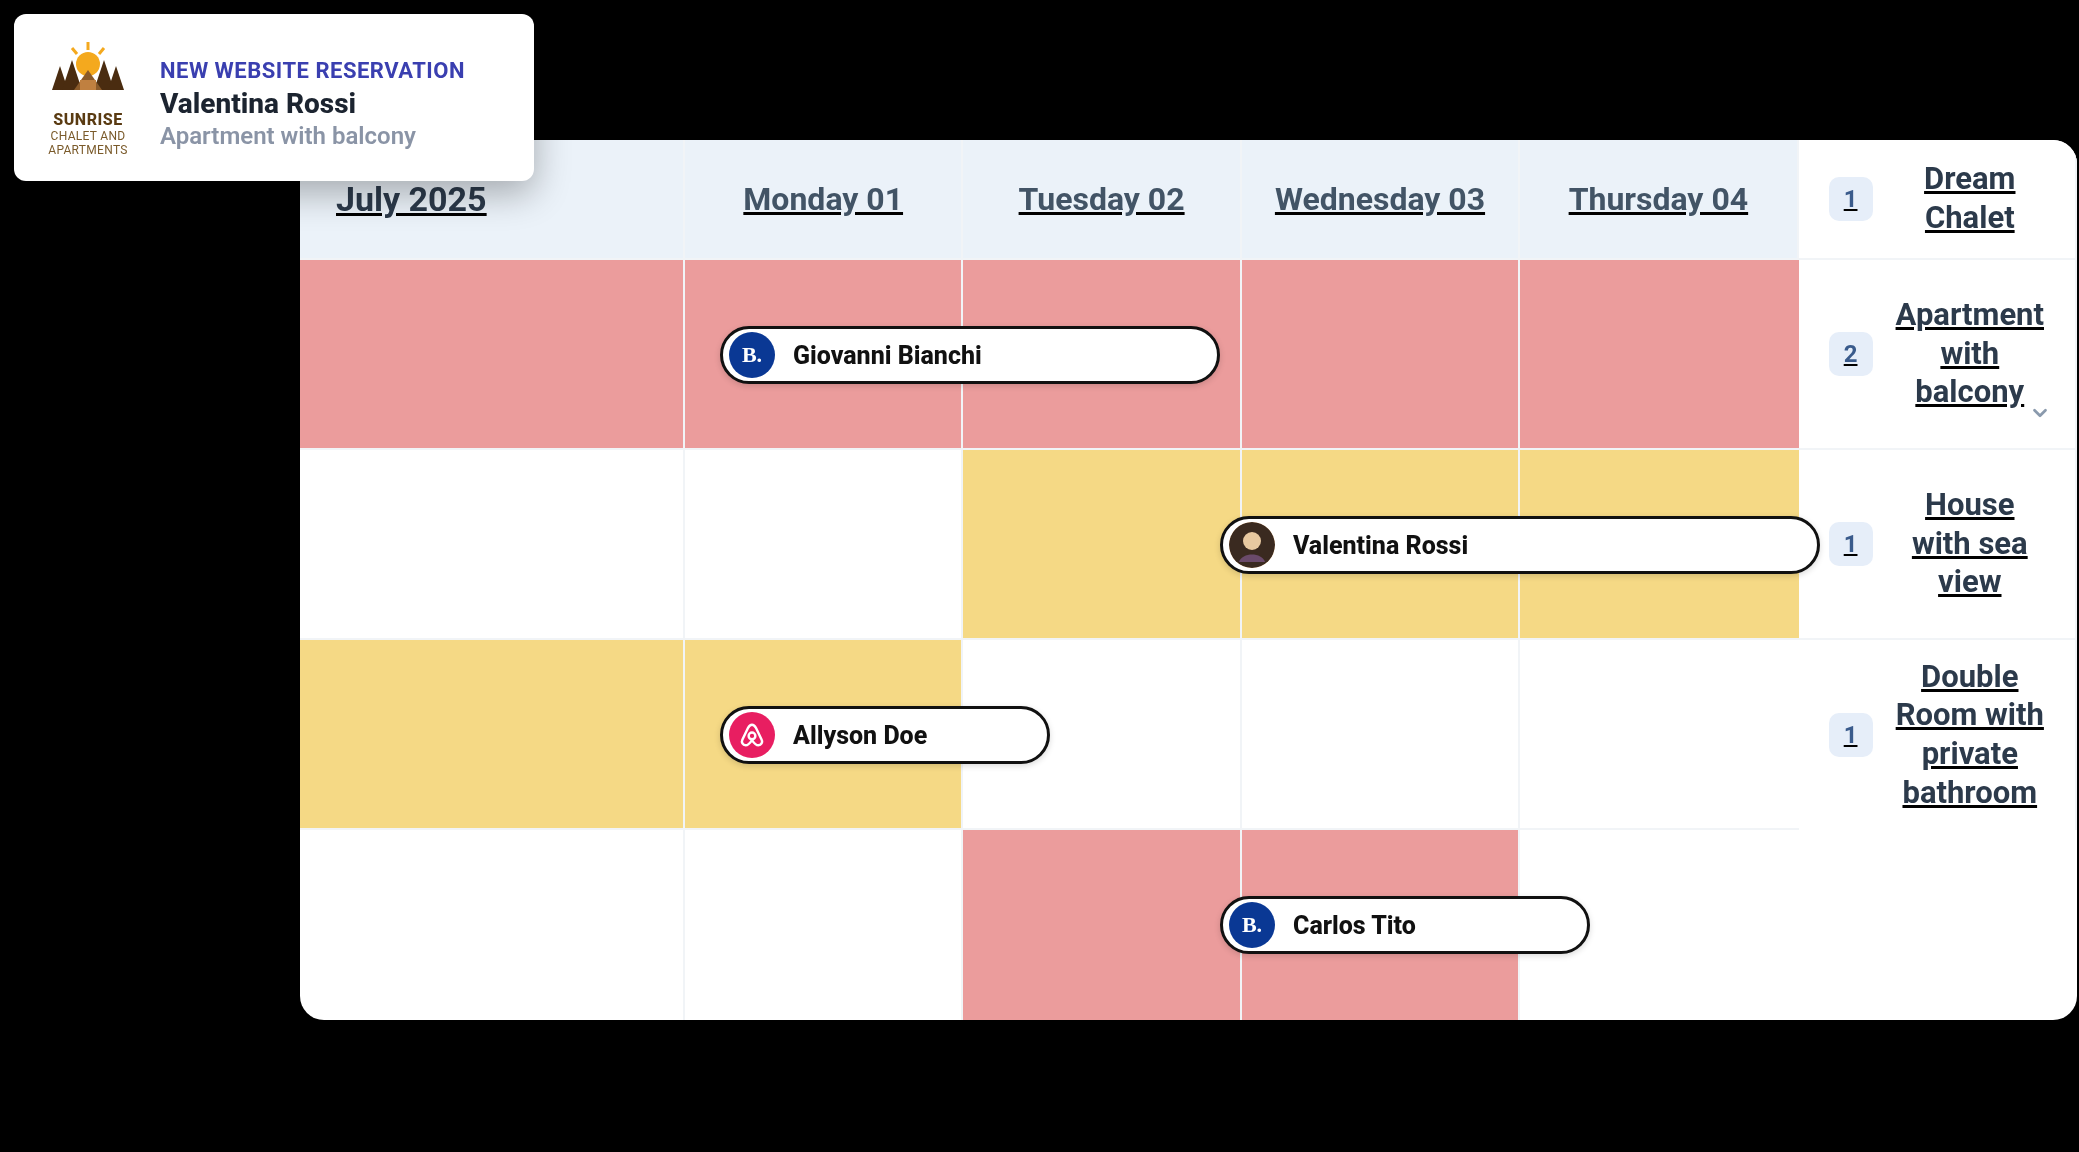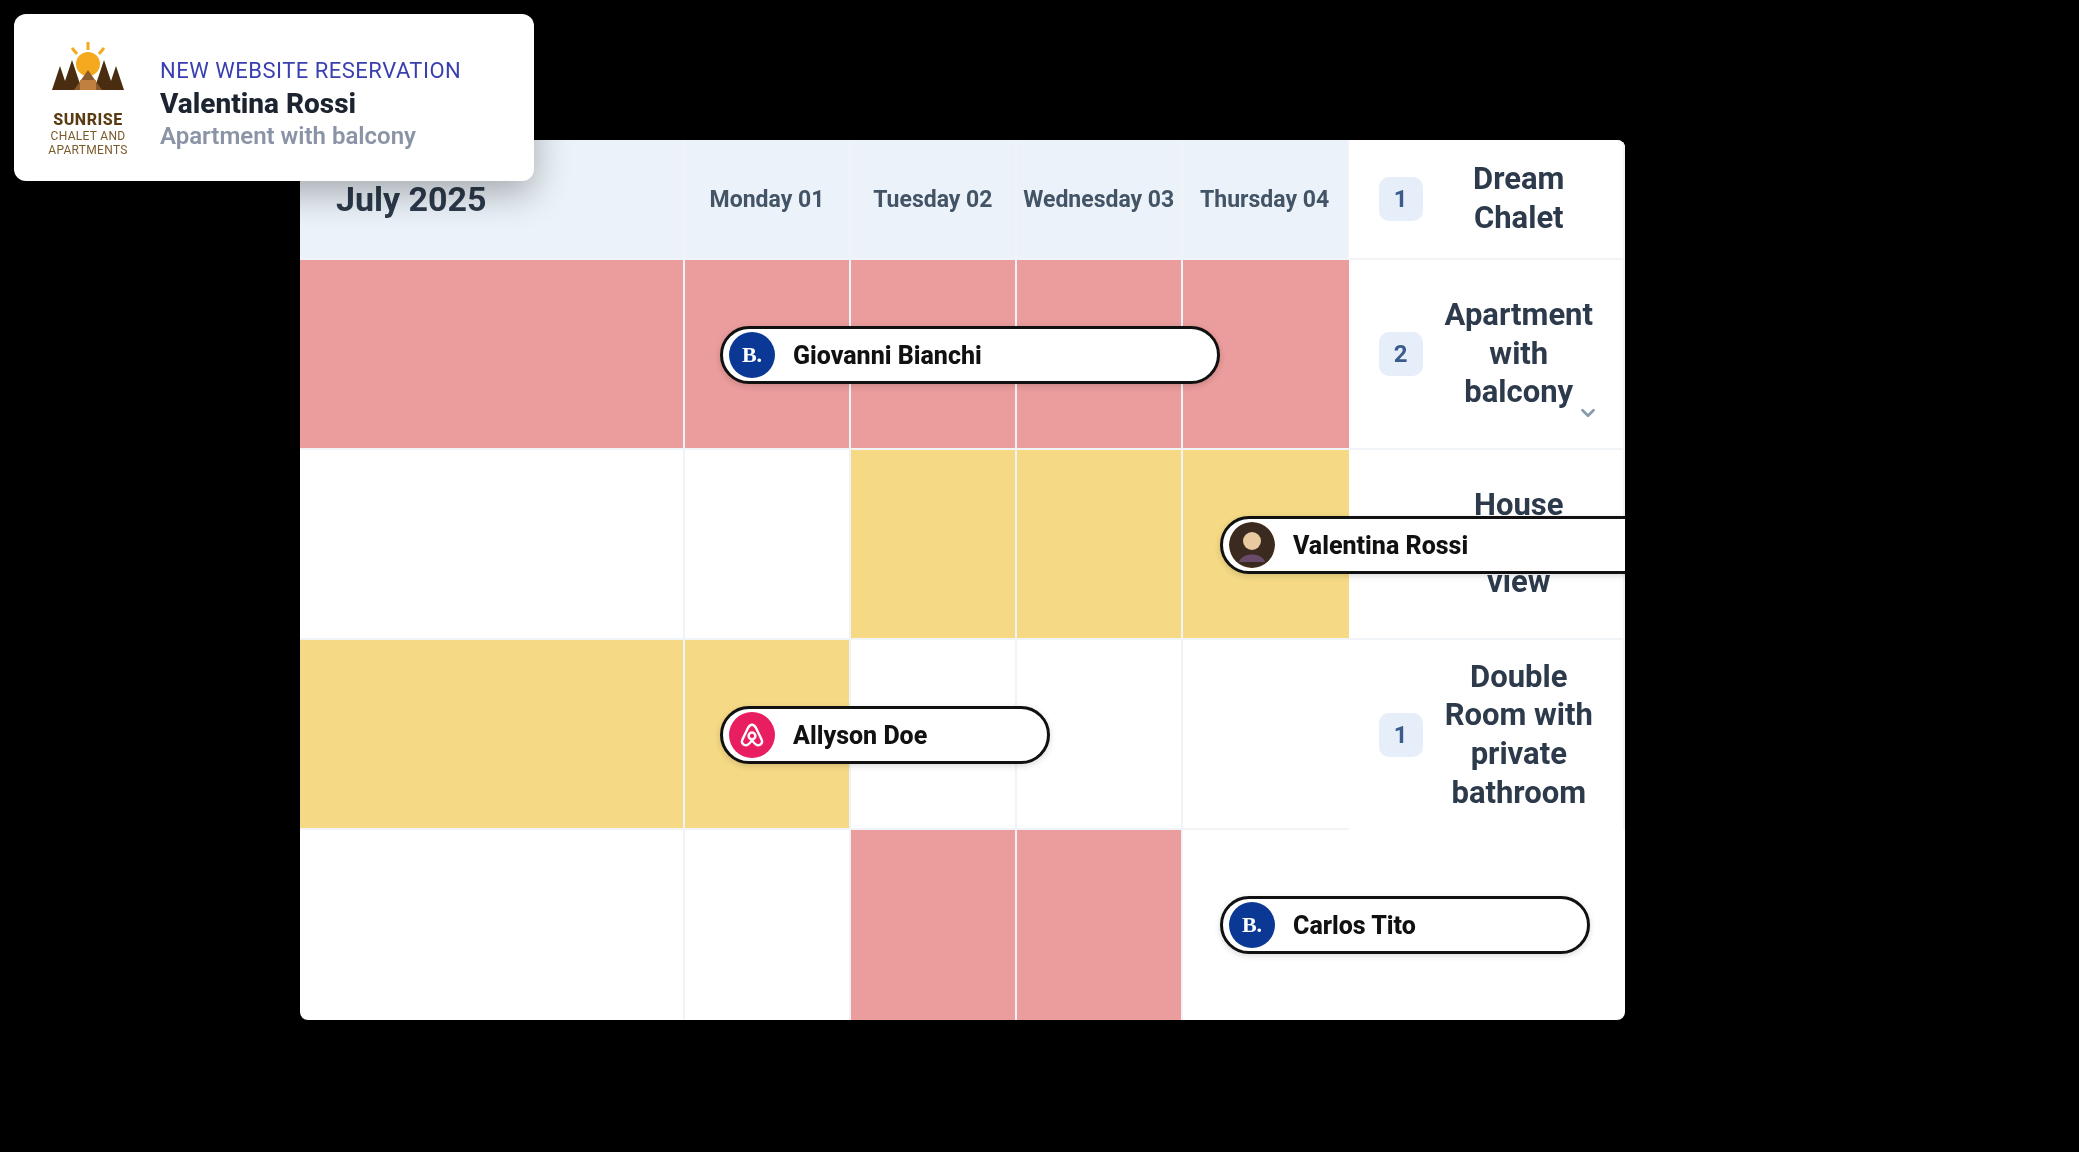--- a/index.html
+++ b/index.html
@@ -3,37 +3,38 @@
 <meta charset="utf-8">
 <style>
   * { box-sizing: border-box; margin: 0; padding: 0; }
   html, body { width: 2079px; height: 1152px; font-family: -apple-system, BlinkMacSystemFont, "Segoe UI", Roboto, "Helvetica Neue", Arial, sans-serif; background: #000; }
   body { position: relative; }
 
   
   .card {
     position: absolute;
     left: 300px; top: 140px;
-    width: 1325px;
+    width: 1777px;
     background: #fff;
-    border-radius: 8px;
+    border-radius: 24px;
     overflow: hidden;
     box-shadow: 0 0 0 6px rgba(0,0,0,.06), 0 30px 80px rgba(0,0,0,.35);
+    text-decoration: underline;
   }
 
   .grid {
     display: grid;
     grid-template-columns: 385px repeat(5, 1fr);
     grid-template-rows: 120px repeat(4, 190px);
   }
   .cell { border-right: 2px solid #f1f4f7; border-bottom: 2px solid #f1f4f7; position: relative; }
   .cell:last-child-in-row { border-right: none; }
 
   
-  .hdr { background: #ebf2f9; display: flex; align-items: center; justify-content: center; font-size: 23px; font-weight: 700; color: #425466; }
+  .hdr { background: #ebf2f9; display: flex; align-items: center; justify-content: center; font-size: 32px; font-weight: 700; color: #425466; }
   .hdr.title { justify-content: flex-start; padding-left: 36px; font-size: 34px; color: #2c3a4b; }
 
   
   .room { display: flex; align-items: center; gap: 22px; padding: 0 30px; background: #fff; position: relative; text-align: center; }
   .room .badge {
     width: 44px; height: 44px; border-radius: 10px; background: #e6eef9; color: #3a5b8c;
     display: flex; align-items: center; justify-content: center; font-weight: 700; font-size: 24px;
     flex: 0 0 44px;
   }
   .room .rname { font-size: 31px; font-weight: 700; color: #2c3a4b; line-height: 1.25; }
@@ -79,21 +80,21 @@
     background: #fff;
     border-radius: 12px;
     box-shadow: 0 12px 36px rgba(0,0,0,.30);
     padding: 24px 28px;
     display: flex; align-items: center; gap: 26px;
     z-index: 10;
   }
   .toast .logo { width: 92px; flex: 0 0 92px; text-align: center; }
   .toast .logo .brand { font-size: 16px; font-weight: 800; color: #5a3b12; letter-spacing: 0.5px; }
   .toast .logo .tag   { font-size: 12px; color: #7a5a2a; letter-spacing: 0.3px; }
-  .toast .txt .kicker { font-size: 22px; font-weight: 400; color: #3a3fb0; letter-spacing: 0.5px; margin-top: 12px; }
+  .toast .txt .kicker { font-size: 22px; font-weight: 700; color: #3a3fb0; letter-spacing: 0.5px; margin-top: 12px; }
   .toast .txt .name   { font-size: 28px; font-weight: 800; color: #1c2430; margin-top: 4px; }
   .toast .txt .room   { font-size: 24px; font-weight: 600; color: #8a94a6; margin-top: 2px; }
 
   
   svg.sunrise { width: 92px; height: 68px; }
 
   
   .col6 { border-right: none; }
   
   .row5 { border-bottom: none; }

